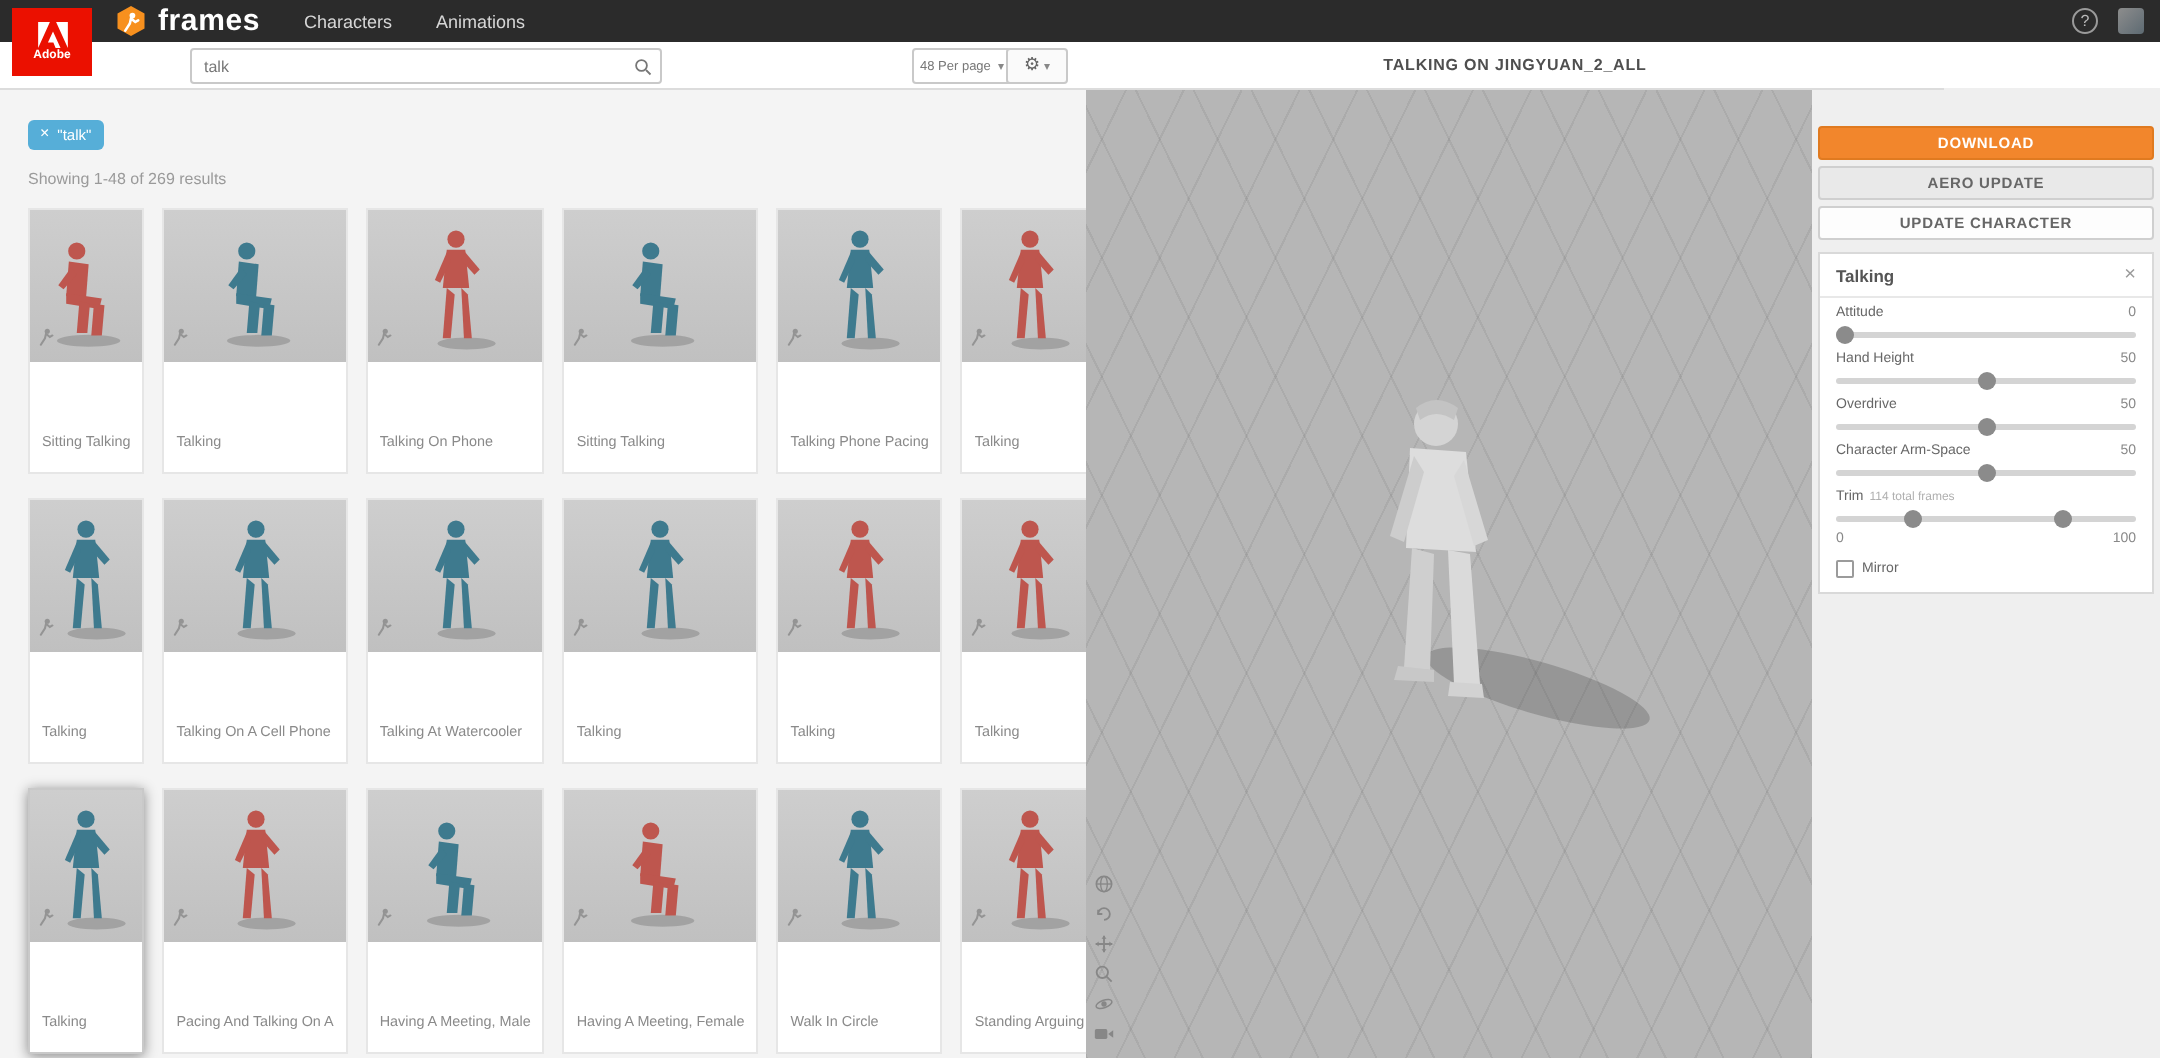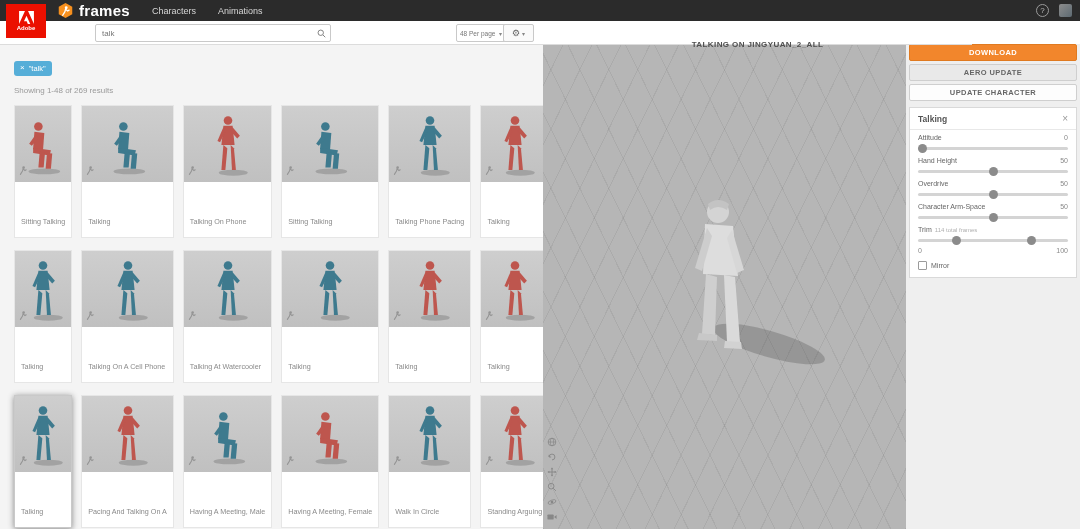--- a/index.html
+++ b/index.html
@@ -31,21 +31,21 @@
   .searchbox input{flex:1;border:0;outline:0;font-size:8px;color:#777;padding:0 6px;background:transparent;
                    font-family:"Liberation Sans",sans-serif;}
   .search-ic{width:18px;display:flex;align-items:center;justify-content:center;cursor:pointer;}
   .perpage{position:absolute;left:456px;top:3px;width:42px;height:16px;border:1px solid #c9c9c9;border-radius:2px;
            background:#fff;display:flex;align-items:center;justify-content:space-between;padding:0 3px;cursor:pointer;}
   .perpage .pp-text{font-size:6.5px;color:#777;white-space:nowrap;}
   .caret{font-size:6px;color:#888;}
   .gearbtn{position:absolute;left:503px;top:3px;width:29px;height:16px;border:1px solid #c9c9c9;border-radius:2px;
            background:#fafafa;display:flex;align-items:center;justify-content:center;gap:2px;cursor:pointer;}
   .gearbtn .g{font-family:"DejaVu Sans",sans-serif;font-size:9px;color:#666;line-height:1;}
-  .vp-title{position:absolute;left:543px;right:0;top:12px;height:23px;line-height:23px;text-align:center;
+  .vp-title{position:absolute;left:543px;right:0;top:0;height:23px;line-height:23px;text-align:center;
             font-size:8px;font-weight:bold;color:#4f4f4f;letter-spacing:.4px;}
   
   .left-panel{position:absolute;left:0;top:44px;width:543px;height:485px;background:#f4f4f4;
               border-right:1px solid #cfcfcf;overflow:hidden;}
   .lp-inner{padding:12px 20px 0 14px;}
   .chip{display:inline-flex;align-items:center;gap:4px;background:#56aed8;color:#fff;font-size:7.5px;
         border-radius:3px;padding:3px 6px;cursor:pointer;}
   .chip .x{font-size:8px;line-height:1;}
   .summary{font-size:8px;color:#9a9a9a;margin:10px 0 10px 0;}
   .grid{display:grid;grid-template-columns:repeat(6,1fr);column-gap:9px;row-gap:12px;}
@@ -70,21 +70,21 @@
             background-image:
               repeating-linear-gradient(64deg, rgba(40,40,40,.08) 0 1px, transparent 1px 26px),
               repeating-linear-gradient(-64deg, rgba(40,40,40,.08) 0 1px, transparent 1px 26px);
             overflow:hidden;cursor:grab;}
   .actor{position:absolute;left:118px;top:140px;}
   .vp-tools{position:absolute;left:3px;bottom:6px;display:flex;flex-direction:column;gap:3px;}
   .vp-tool{width:12px;height:12px;display:flex;align-items:center;justify-content:center;color:#878787;cursor:pointer;}
   .vp-tool svg{display:block;}
   
   .sidebar{position:absolute;left:906px;top:44px;width:174px;height:485px;background:#efefef;
-           padding:0 2px 0 2px;box-sizing:border-box;}
+           padding:19px 2px 0 2px;box-sizing:border-box;}
   .sb-btn{height:15px;margin:0 1px 3px 1px;display:flex;align-items:center;justify-content:center;
           font-size:7.5px;font-weight:bold;letter-spacing:.4px;cursor:pointer;border-radius:2px;}
   .sb-download{background:#f2862c;color:#fff;border:1px solid #e07a20;}
   .sb-aero{background:#e9e9e9;color:#666;border:1px solid #cfcfcf;}
   .sb-upload{background:#fdfdfd;color:#666;border:1px solid #cfcfcf;}
   .panel{background:#fff;border:1px solid #d9d9d9;margin:6px 1px 0 1px;padding:0 0 7px 0;}
   .panel-head{display:flex;align-items:center;justify-content:space-between;padding:6px 8px 5px 8px;
               border-bottom:1px solid #e8e8e8;}
   .panel-title{font-size:8.5px;font-weight:bold;color:#555;}
   .panel-close{font-size:10px;color:#9a9a9a;cursor:pointer;line-height:1;}

